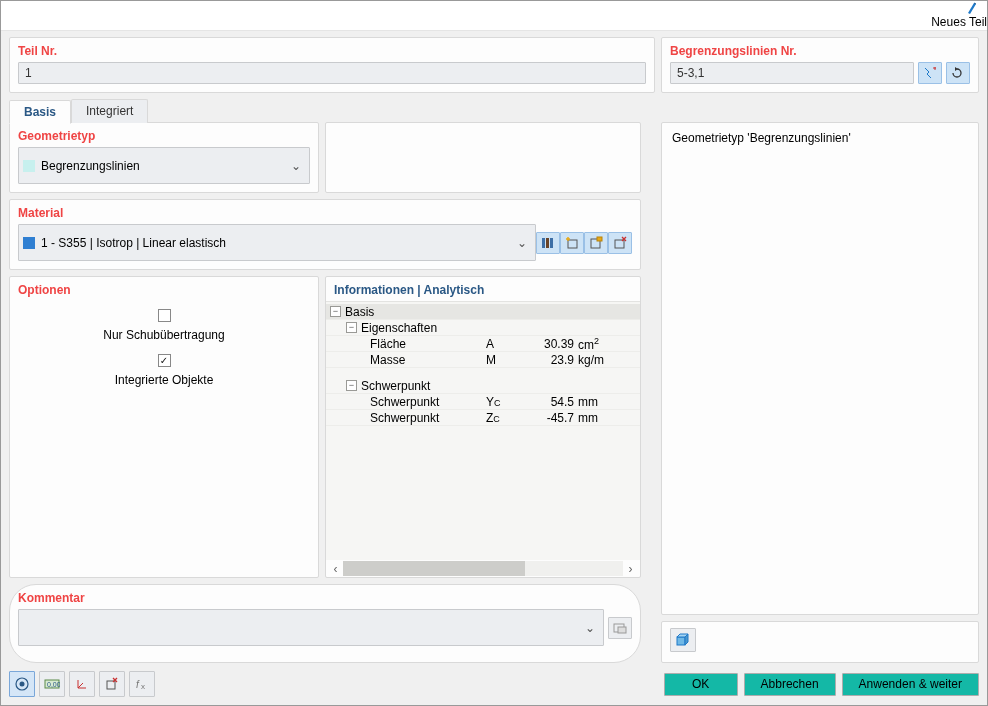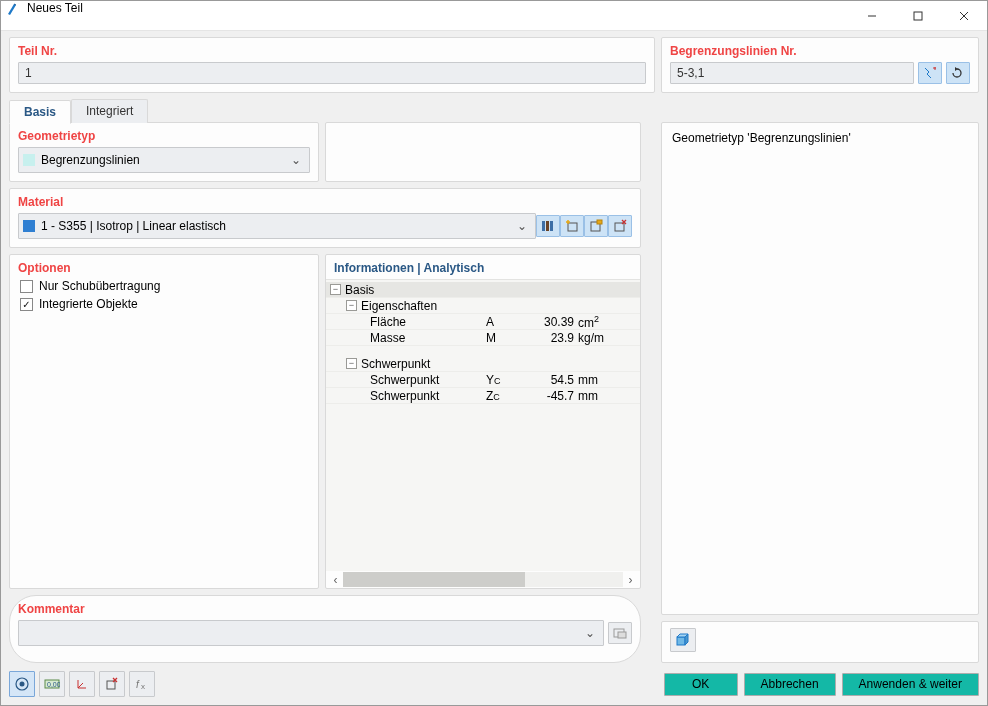--- a/index.html
+++ b/index.html
@@ -10,23 +10,24 @@
     background: #ffffff;
     color: #000;
     width: 988px;
     height: 706px;
     overflow: hidden;
     border: 1px solid #999;
   }
   .titlebar {
     height: 30px;
     display: flex;
-    align-items: flex-start;
+    align-items: flex-end;
     padding: 0 0 0 4px;
     border-bottom: 1px solid #e5e5e5;
+    flex-direction: column;
   }
   .titlebar-icon {
     width: 16px; height: 16px;
     margin-right: 6px;
     display: flex; align-items: center; justify-content: center;
   }
   .titlebar-title { flex: 1; }
   .titlebar-controls { display: flex; }
   .titlebar-btn {
     width: 46px; height: 30px;
@@ -118,21 +119,21 @@
   }
   .row-gm {
     display:flex; gap:6px;
   }
   .gm-left { width: 310px;}
   .gm-right { flex:1;}
   .inner-panel { padding: 6px 8px 8px 8px; }
 
   .combo {
     width: 100%;
-    height: 26px;
+    height: 37px;
     background: #eceef1;
     border: 1px solid #c8cacd;
     display: flex;
     align-items: center;
     padding: 0 4px 0 4px;
     border-radius:1px;
     position: relative;
     justify-content: center;
   }
   .combo .swatch {
@@ -184,21 +185,21 @@
   .scroll-h {
     height:17px;
     display:flex;
     align-items:center;
     padding:0 2px;
   }
   .scroll-h .arrow { width:15px;height:15px;display:flex;align-items:center;justify-content:center;color:#666;}
   .scroll-h .track { flex:1; background:#f0f0ee; height:15px; position:relative;}
   .scroll-h .thumb { position:absolute; left:0; width:65%; height:100%; background:#cdcdca;}
 
-  .checkbox-row { display:flex; align-items:center; gap:6px; margin:4px 2px;}
+  .checkbox-row { display:flex; align-items:center; gap:6px; margin:12px 2px;flex-direction:column;}
   .chk {
     width:13px;height:13px;border:1px solid #888;background:#fff;
     display:flex;align-items:center;justify-content:center;
     font-size:10px;color:#111;
   }
 
   .comment-panel { padding:6px 8px 16px 8px;border-radius:27px; }
   .comment-row { display:flex; gap:4px; align-items:center;}
   .comment-combo { flex:1;}
 

